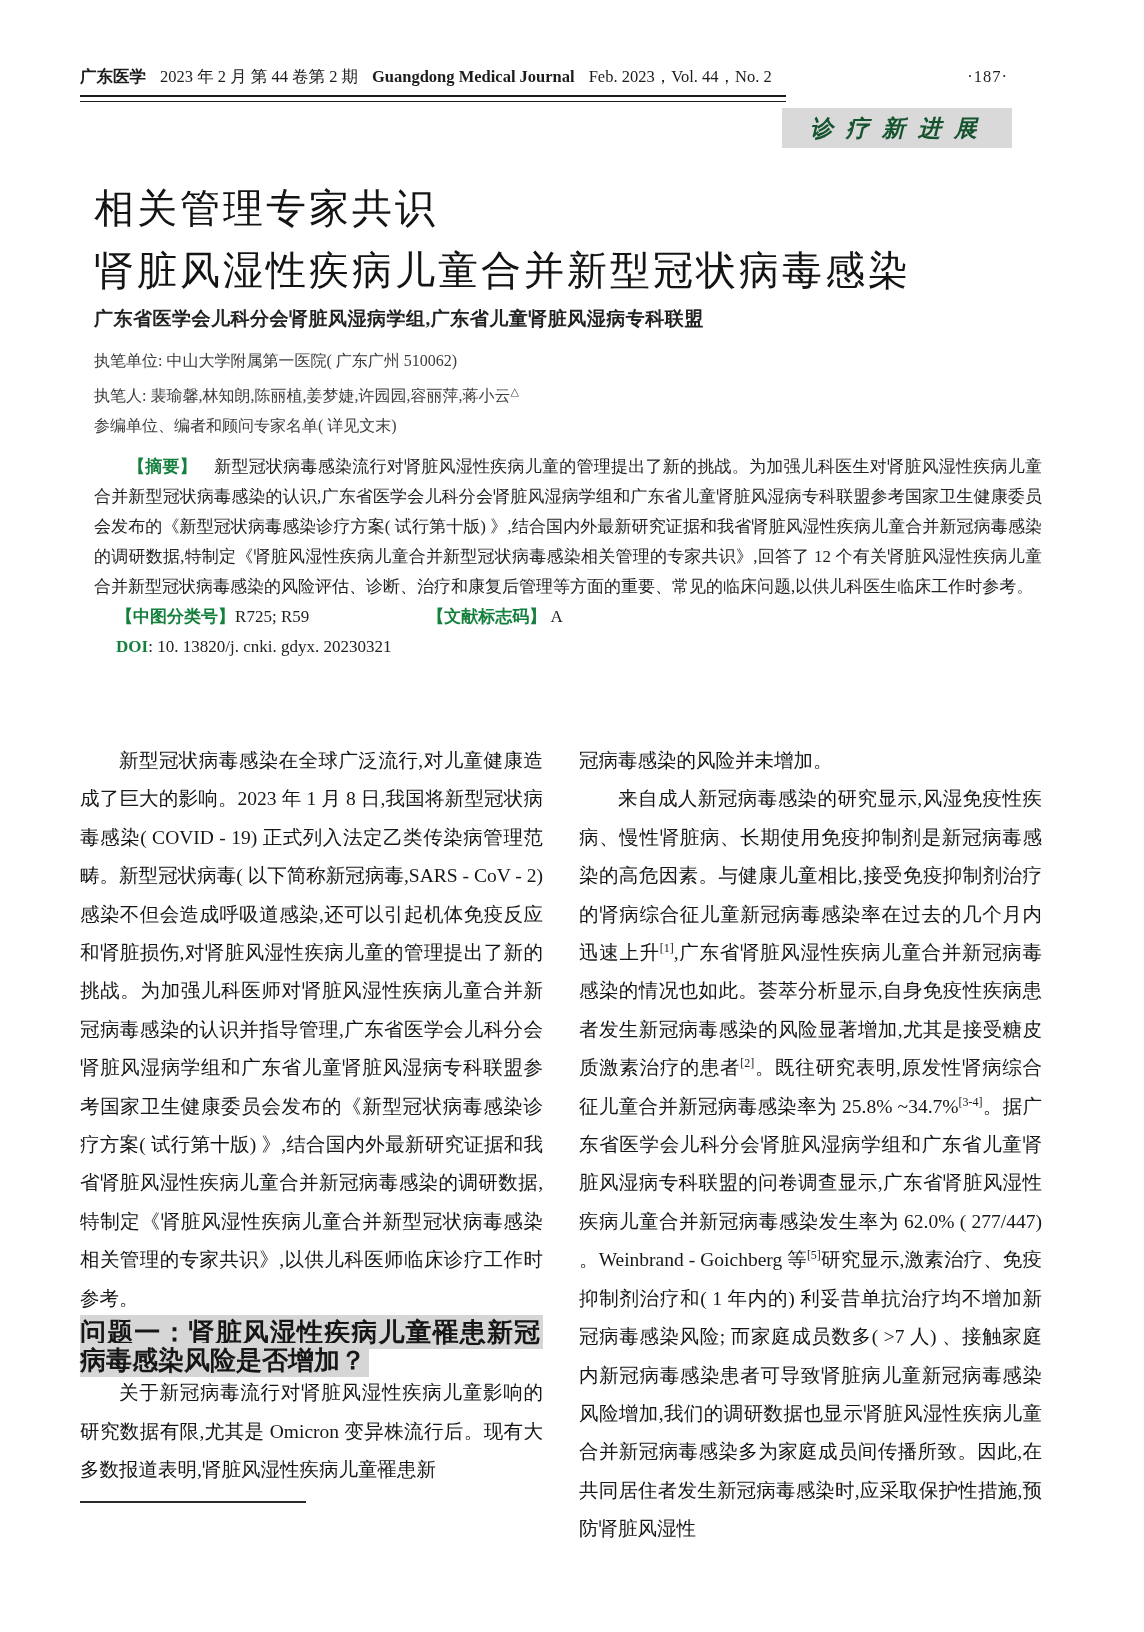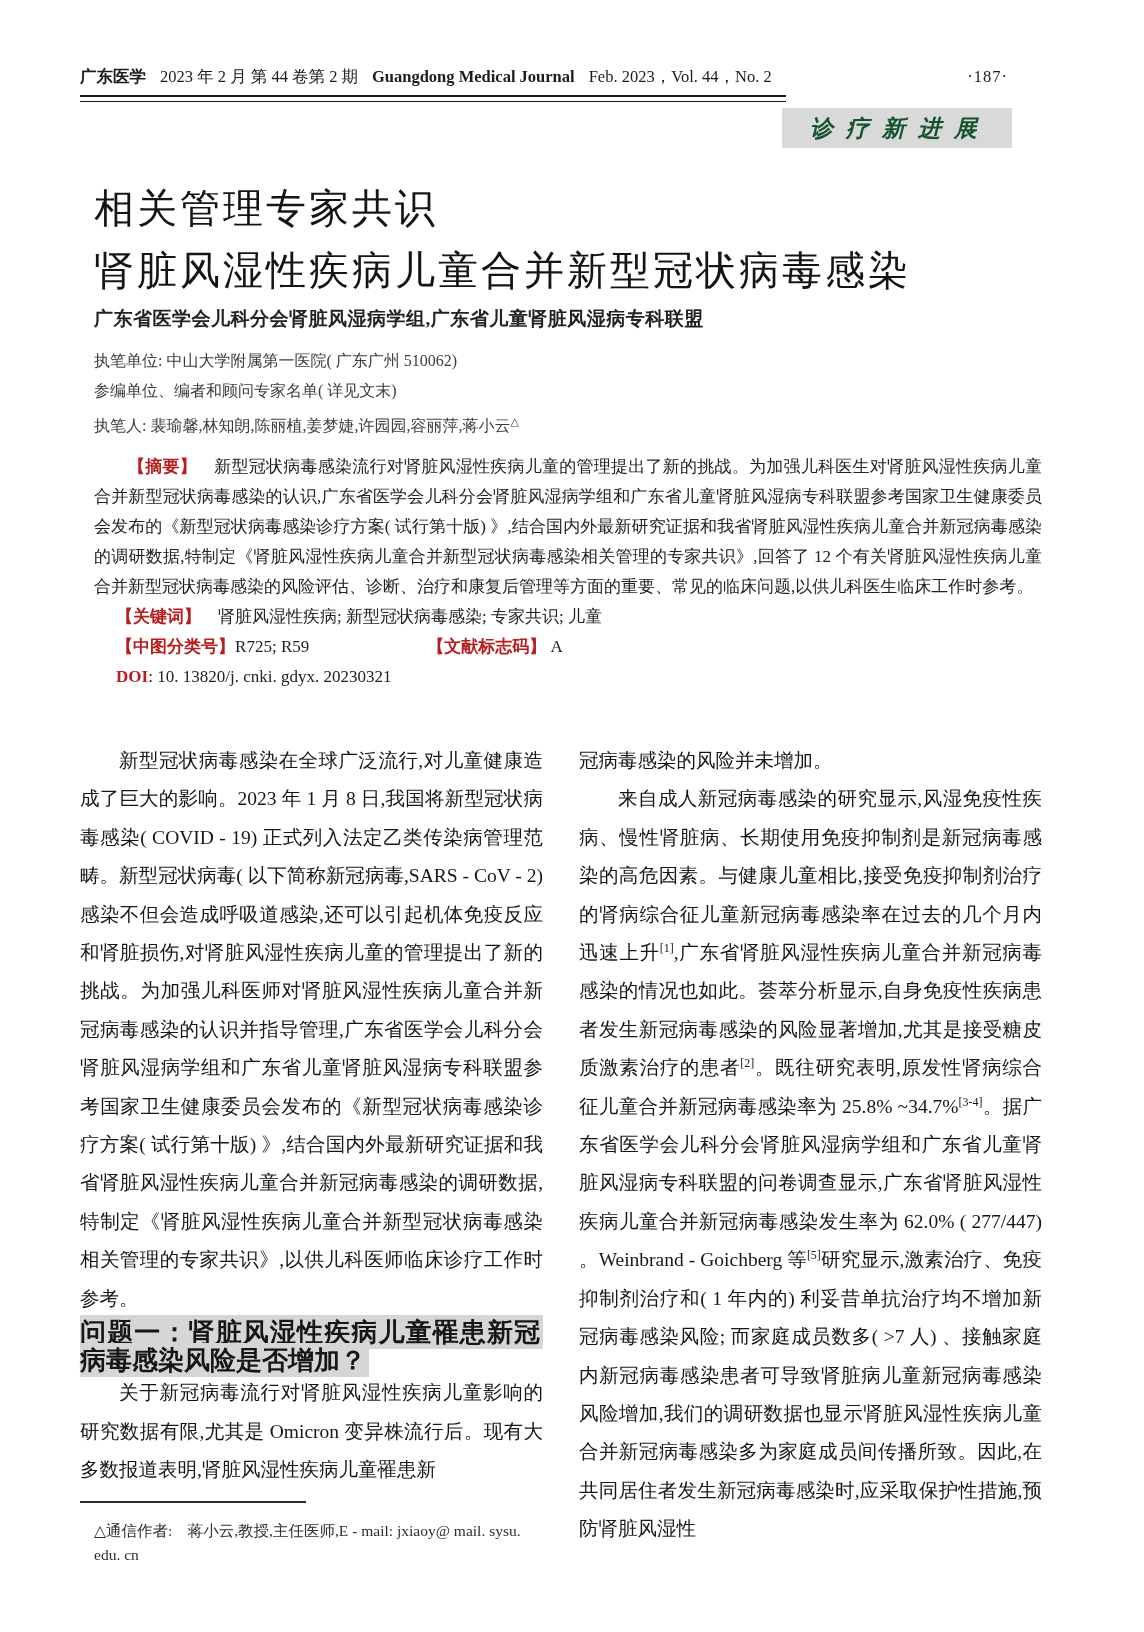--- a/index.html
+++ b/index.html
@@ -55,21 +55,21 @@
   }
   .meta sup { font-size: 11px; }
 
   
   .front {
     position: absolute; top: 452px; left: 94px; width: 948px;
     font-size: 17px; line-height: 30px; color: #222;
   }
   .front p { margin: 0; text-align: justify; }
   .abstract { text-indent: 2em; }
-  .lbl { font-weight: bold; color: #b91c1c; }
+  .lbl { font-weight: bold; color: #15803d; }
   .kw-line { margin-top: 5px; text-indent: 1.3em; }
   .clc-line { margin-top: 4px; text-indent: 1.3em; }
   .clc-gap { display: inline-block; width: 118px; }
   .doi-line { margin-top: 4px; text-indent: 1.3em; }
 
   
   .body-cols {
     position: absolute; top: 742px; left: 80px; width: 962px;
     display: flex; gap: 36px;
     font-size: 19.5px; line-height: 38.4px; color: #161616;
@@ -120,39 +120,37 @@
 
   <div class="title">
     <div>相关管理专家共识</div>
     <div>肾脏风湿性疾病儿童合并新型冠状病毒感染</div>
   </div>
 
   <div class="authors">广东省医学会儿科分会肾脏风湿病学组,广东省儿童肾脏风湿病专科联盟</div>
 
   <div class="meta">
     <div>执笔单位: 中山大学附属第一医院( 广东广州 510062)</div>
+    <div><span>执笔人: 裴瑜馨,林知朗,陈丽植,姜梦婕,许园园,容丽萍,蒋小云</span><sup>△</sup></div>
     <div>参编单位、编者和顾问专家名单( 详见文末)</div>
-    <div><span>执笔人: 裴瑜馨,林知朗,陈丽植,姜梦婕,许园园,容丽萍,蒋小云</span><sup>△</sup></div>
   </div>
 
   <div class="front">
     <p class="abstract"><span class="lbl">【摘要】</span><span>　新型冠状病毒感染流行对肾脏风湿性疾病儿童的管理提出了新的挑战。为加强儿科医生对肾脏风湿性疾病儿童合并新型冠状病毒感染的认识,广东省医学会儿科分会肾脏风湿病学组和广东省儿童肾脏风湿病专科联盟参考国家卫生健康委员会发布的《新型冠状病毒感染诊疗方案( 试行第十版) 》,结合国内外最新研究证据和我省肾脏风湿性疾病儿童合并新冠病毒感染的调研数据,特制定《肾脏风湿性疾病儿童合并新型冠状病毒感染相关管理的专家共识》,回答了 12 个有关肾脏风湿性疾病儿童合并新型冠状病毒感染的风险评估、诊断、治疗和康复后管理等方面的重要、常见的临床问题,以供儿科医生临床工作时参考。</span></p>
-    <p class="kw-line"><span class="lbl">【关键词】</span><span>　肾脏风湿性疾病; 新型冠状病毒感染; 专家共识; 儿童</span></p>
     <p class="clc-line"><span class="lbl">【中图分类号】</span><span>R725; R59</span><span class="clc-gap"></span><span class="lbl">【文献标志码】</span>&nbsp;<span>A</span></p>
     <p class="doi-line"><span class="lbl">DOI</span><span>: 10. 13820/j. cnki. gdyx. 20230321</span></p>
   </div>
 
   <div class="body-cols">
 
     <div class="col">
       <p class="indent">新型冠状病毒感染在全球广泛流行,对儿童健康造成了巨大的影响。2023 年 1 月 8 日,我国将新型冠状病毒感染( COVID - 19) 正式列入法定乙类传染病管理范畴。新型冠状病毒( 以下简称新冠病毒,SARS - CoV - 2) 感染不但会造成呼吸道感染,还可以引起机体免疫反应和肾脏损伤,对肾脏风湿性疾病儿童的管理提出了新的挑战。为加强儿科医师对肾脏风湿性疾病儿童合并新冠病毒感染的认识并指导管理,广东省医学会儿科分会肾脏风湿病学组和广东省儿童肾脏风湿病专科联盟参考国家卫生健康委员会发布的《新型冠状病毒感染诊疗方案( 试行第十版) 》,结合国内外最新研究证据和我省肾脏风湿性疾病儿童合并新冠病毒感染的调研数据,特制定《肾脏风湿性疾病儿童合并新型冠状病毒感染相关管理的专家共识》,以供儿科医师临床诊疗工作时参考。</p>
       <p class="q-heading"><span class="hl">问题一：肾脏风湿性疾病儿童罹患新冠病毒感染风险是否增加？</span></p>
       <p class="indent">关于新冠病毒流行对肾脏风湿性疾病儿童影响的研究数据有限,尤其是 Omicron 变异株流行后。现有大多数报道表明,肾脏风湿性疾病儿童罹患新</p>
       <div class="footnote-divider"></div>
-      <div class="footnote">△通信作者:　蒋小云,教授,主任医师,E - mail: jxiaoy@ mail. sysu. edu. cn</div>
     </div>
 
     <div class="col">
       <p>冠病毒感染的风险并未增加。</p>
       <p class="indent"><span>来自成人新冠病毒感染的研究显示,风湿免疫性疾病、慢性肾脏病、长期使用免疫抑制剂是新冠病毒感染的高危因素。与健康儿童相比,接受免疫抑制剂治疗的肾病综合征儿童新冠病毒感染率在过去的几个月内迅速上升</span><sup class="ref">[1]</sup><span>,广东省肾脏风湿性疾病儿童合并新冠病毒感染的情况也如此。荟萃分析显示,自身免疫性疾病患者发生新冠病毒感染的风险显著增加,尤其是接受糖皮质激素治疗的患者</span><sup class="ref">[2]</sup><span>。既往研究表明,原发性肾病综合征儿童合并新冠病毒感染率为 25.8% ~34.7%</span><sup class="ref">[3-4]</sup><span>。据广东省医学会儿科分会肾脏风湿病学组和广东省儿童肾脏风湿病专科联盟的问卷调查显示,广东省肾脏风湿性疾病儿童合并新冠病毒感染发生率为 62.0% ( 277/447) 。Weinbrand - Goichberg 等</span><sup class="ref">[5]</sup><span>研究显示,激素治疗、免疫抑制剂治疗和( 1 年内的) 利妥昔单抗治疗均不增加新冠病毒感染风险; 而家庭成员数多( &gt;7 人) 、接触家庭内新冠病毒感染患者可导致肾脏病儿童新冠病毒感染风险增加,我们的调研数据也显示肾脏风湿性疾病儿童合并新冠病毒感染多为家庭成员间传播所致。因此,在共同居住者发生新冠病毒感染时,应采取保护性措施,预防肾脏风湿性</span></p>
     </div>
 
   </div>
 
 </div>

